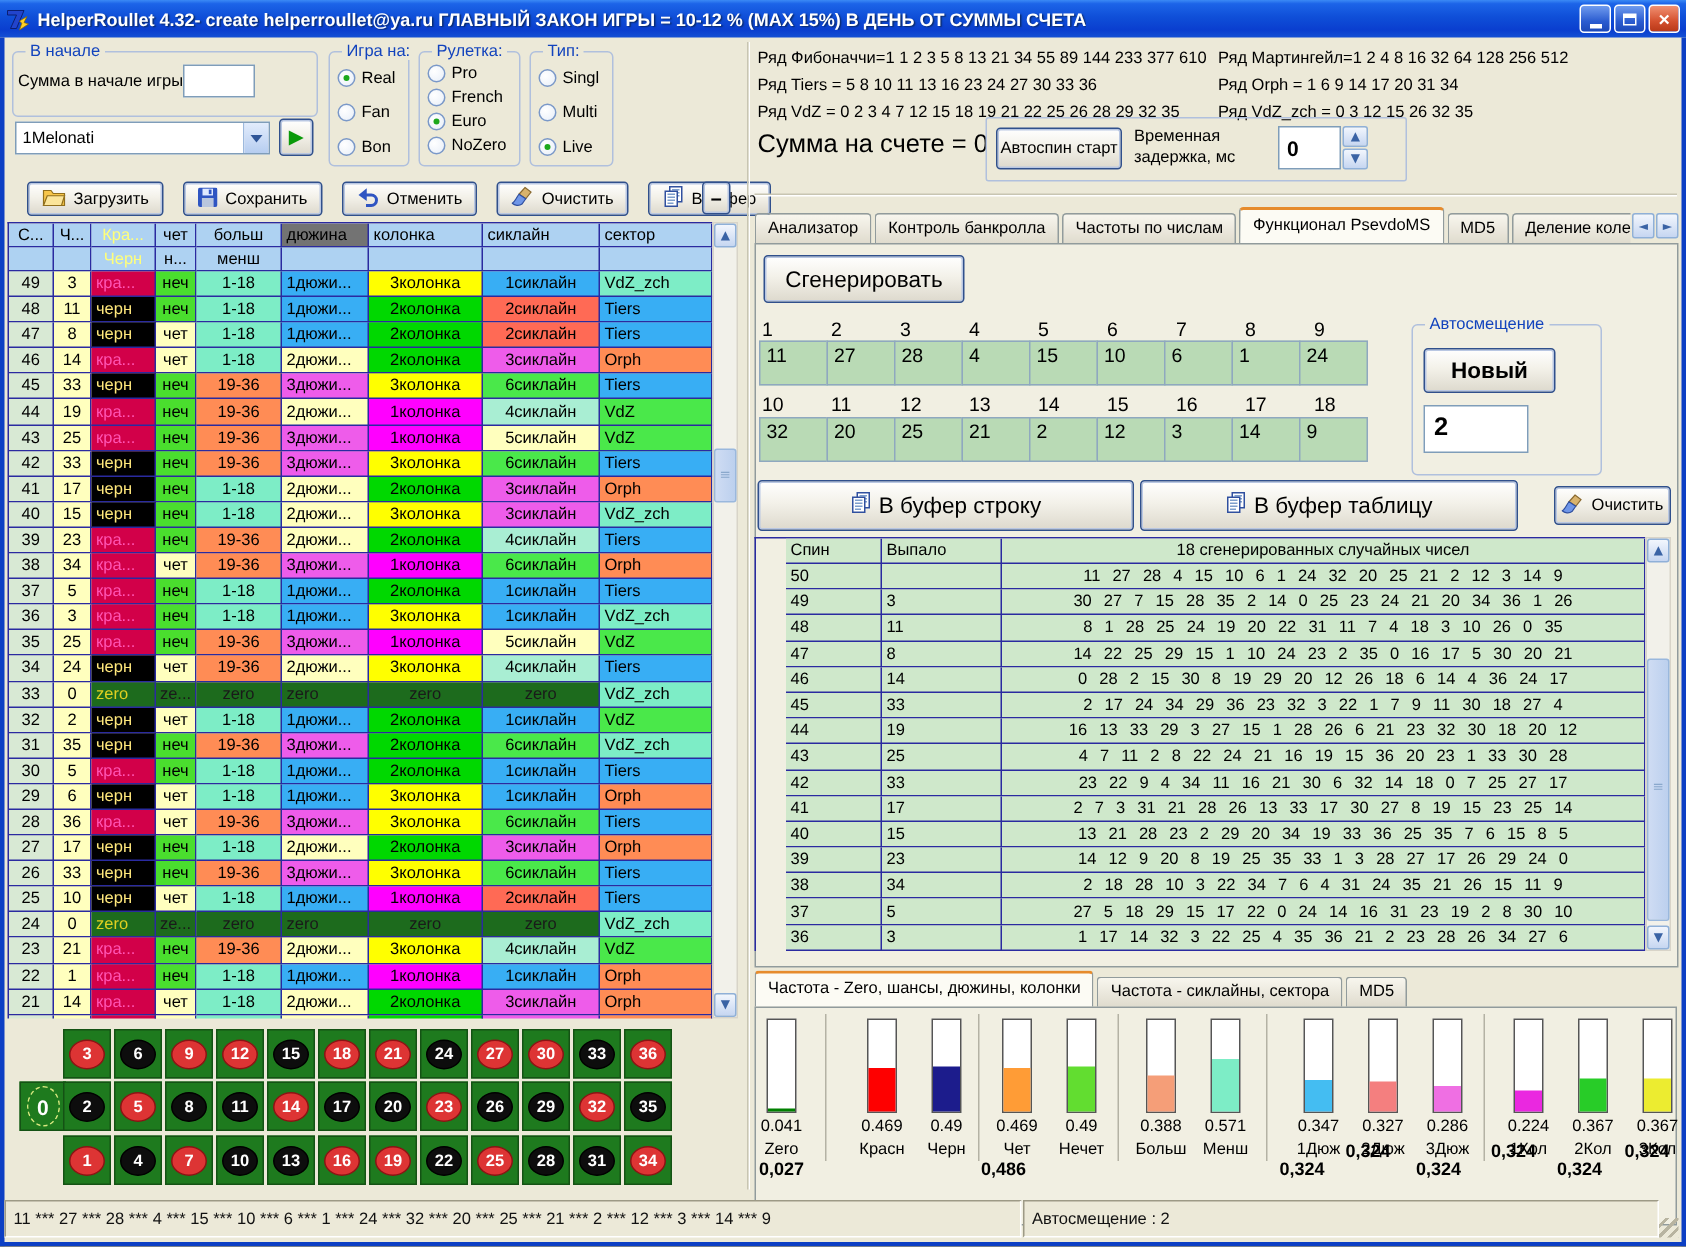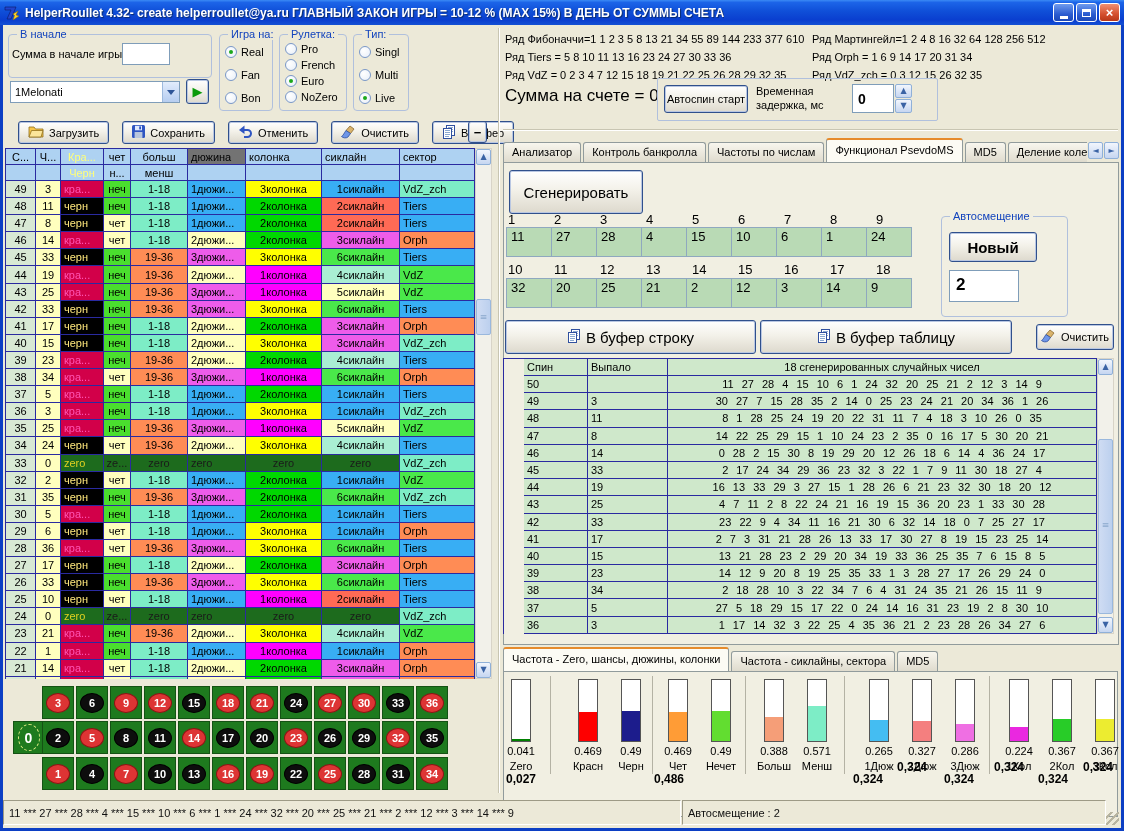--- a/index.html
+++ b/index.html
@@ -97,21 +97,21 @@
   .tab.active { height:25px; background:#fcfbf4; border-top:2px solid #e68b2c; padding-top:4px; font-size:11px; }
   #toptabs { position:absolute; left:503px; top:138px; width:584px; height:25px; overflow:hidden;
     display:flex; align-items:flex-end; }
   #tabarrows { position:absolute; left:1088px; top:142px; display:flex; gap:1px; }
   .tarr { width:15px; height:17px; background:linear-gradient(180deg,#f2f6fd,#c6d6f1);
     border:1px solid #8fb0d8; border-radius:2px; font-family:"DejaVu Sans",sans-serif; font-size:8px;
     color:#3a63a5; text-align:center; line-height:15px; }
   #rpanel { position:absolute; left:503px; top:162px; width:616px; height:483px;
     border:1px solid #919b9c; background:#f1efe2; }
 
-  #genbtn { position:absolute; left:509px; top:170px; width:134px; height:44px; font-size:15px; }
+  #genbtn { position:absolute; left:509px; top:170px; width:134px; height:32px; font-size:15px; }
   .checkrow { display:flex; align-items:center; gap:5px; margin-bottom:4px; }
   .checkrow .lbl { font-size:12px; }
 
   .gridhdr { position:absolute; display:flex; }
   .gridhdr span { width:46px; font-size:13px; color:#000; padding-left:2px; }
   .gridrow { position:absolute; display:flex; }
   .gcell { width:46px; height:30px; background:#b9dab5; border:1px solid #8fa8bf; margin-right:-1px;
     font-size:13px; padding:1px 0 0 4px; color:#000; }
 
   #newbtn { position:absolute; left:949px; top:232px; width:88px; height:30px; font-size:15px; font-weight:bold; }
@@ -928,21 +928,21 @@
       <div class="barval" style="left: 247px;">0.388</div>
       <div class="barname" style="left: 247px;">Больш</div>
       <div class="bar" style="left: 303px;">
         <div class="barfill" style="height: 57.1%; background: rgb(125, 237, 198);"></div>
       </div>
       <div class="barval" style="left: 290px;">0.571</div>
       <div class="barname" style="left: 290px;">Менш</div>
       <div class="bar" style="left: 365px;">
         <div class="barfill" style="height: 34.7%; background: rgb(68, 189, 242);"></div>
       </div>
-      <div class="barval" style="left: 352px;">0.265</div>
+      <div class="barval" style="left: 352px;">0.347</div>
       <div class="barname" style="left: 352px;">1Дюж</div>
       <div class="bar" style="left: 408px;">
         <div class="barfill" style="height: 32.7%; background: rgb(244, 127, 127);"></div>
       </div>
       <div class="barval" style="left: 395px;">0.327</div>
       <div class="barname" style="left: 395px;">2Дюж</div>
       <div class="bar" style="left: 451px;">
         <div class="barfill" style="height: 28.6%; background: rgb(239, 111, 227);"></div>
       </div>
       <div class="barval" style="left: 438px;">0.286</div>

